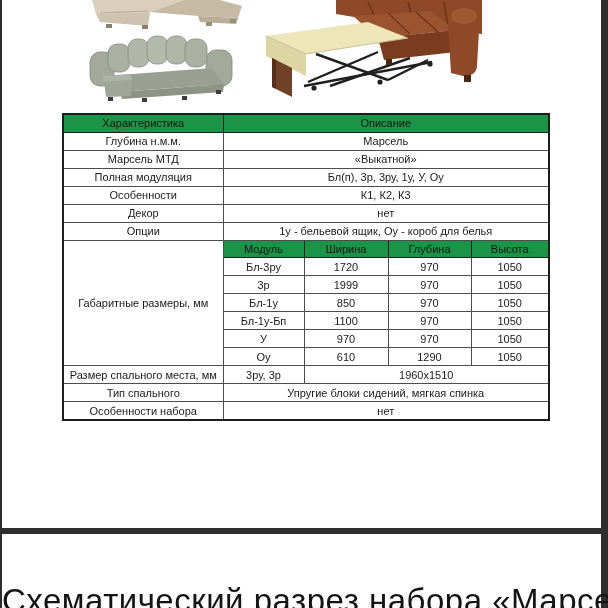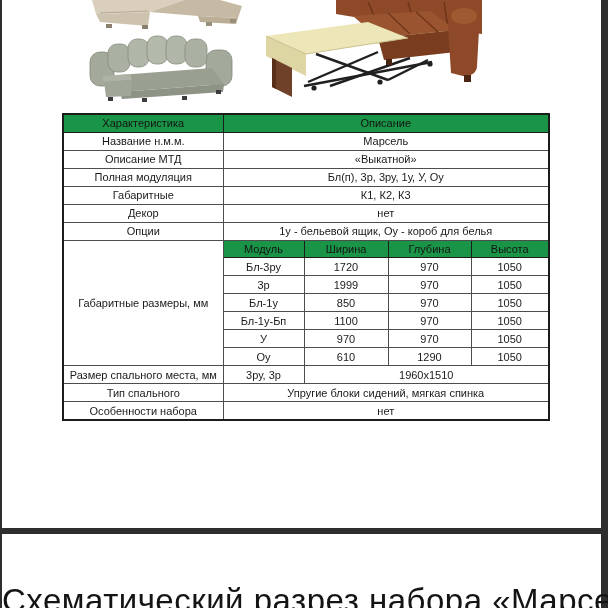--- a/index.html
+++ b/index.html
@@ -141,33 +141,33 @@
       <col style="width:84px">
       <col style="width:83px">
       <col style="width:78px">
   </colgroup>
   <tbody>
   <tr>
     <td class="g">Характеристика</td>
     <td class="g" colspan="4">Описание</td>
   </tr>
   <tr>
-    <td>Название н.м.м.</td>
+    <td>Глубина н.м.м.</td>
     <td colspan="4">Марсель</td>
   </tr>
   <tr>
-    <td>Описание МТД</td>
+    <td>Марсель МТД</td>
     <td colspan="4">«Выкатной»</td>
   </tr>
   <tr>
     <td>Полная модуляция</td>
     <td colspan="4">Бл(п), 3р, 3ру, 1у, У, Оу</td>
   </tr>
   <tr>
-    <td>Габаритные</td>
+    <td>Особенности</td>
     <td colspan="4">К1, К2, К3</td>
   </tr>
   <tr>
     <td>Декор</td>
     <td colspan="4">нет</td>
   </tr>
   <tr>
     <td>Опции</td>
     <td colspan="4">1у - бельевой ящик, Оу - короб для белья</td>
   </tr>

